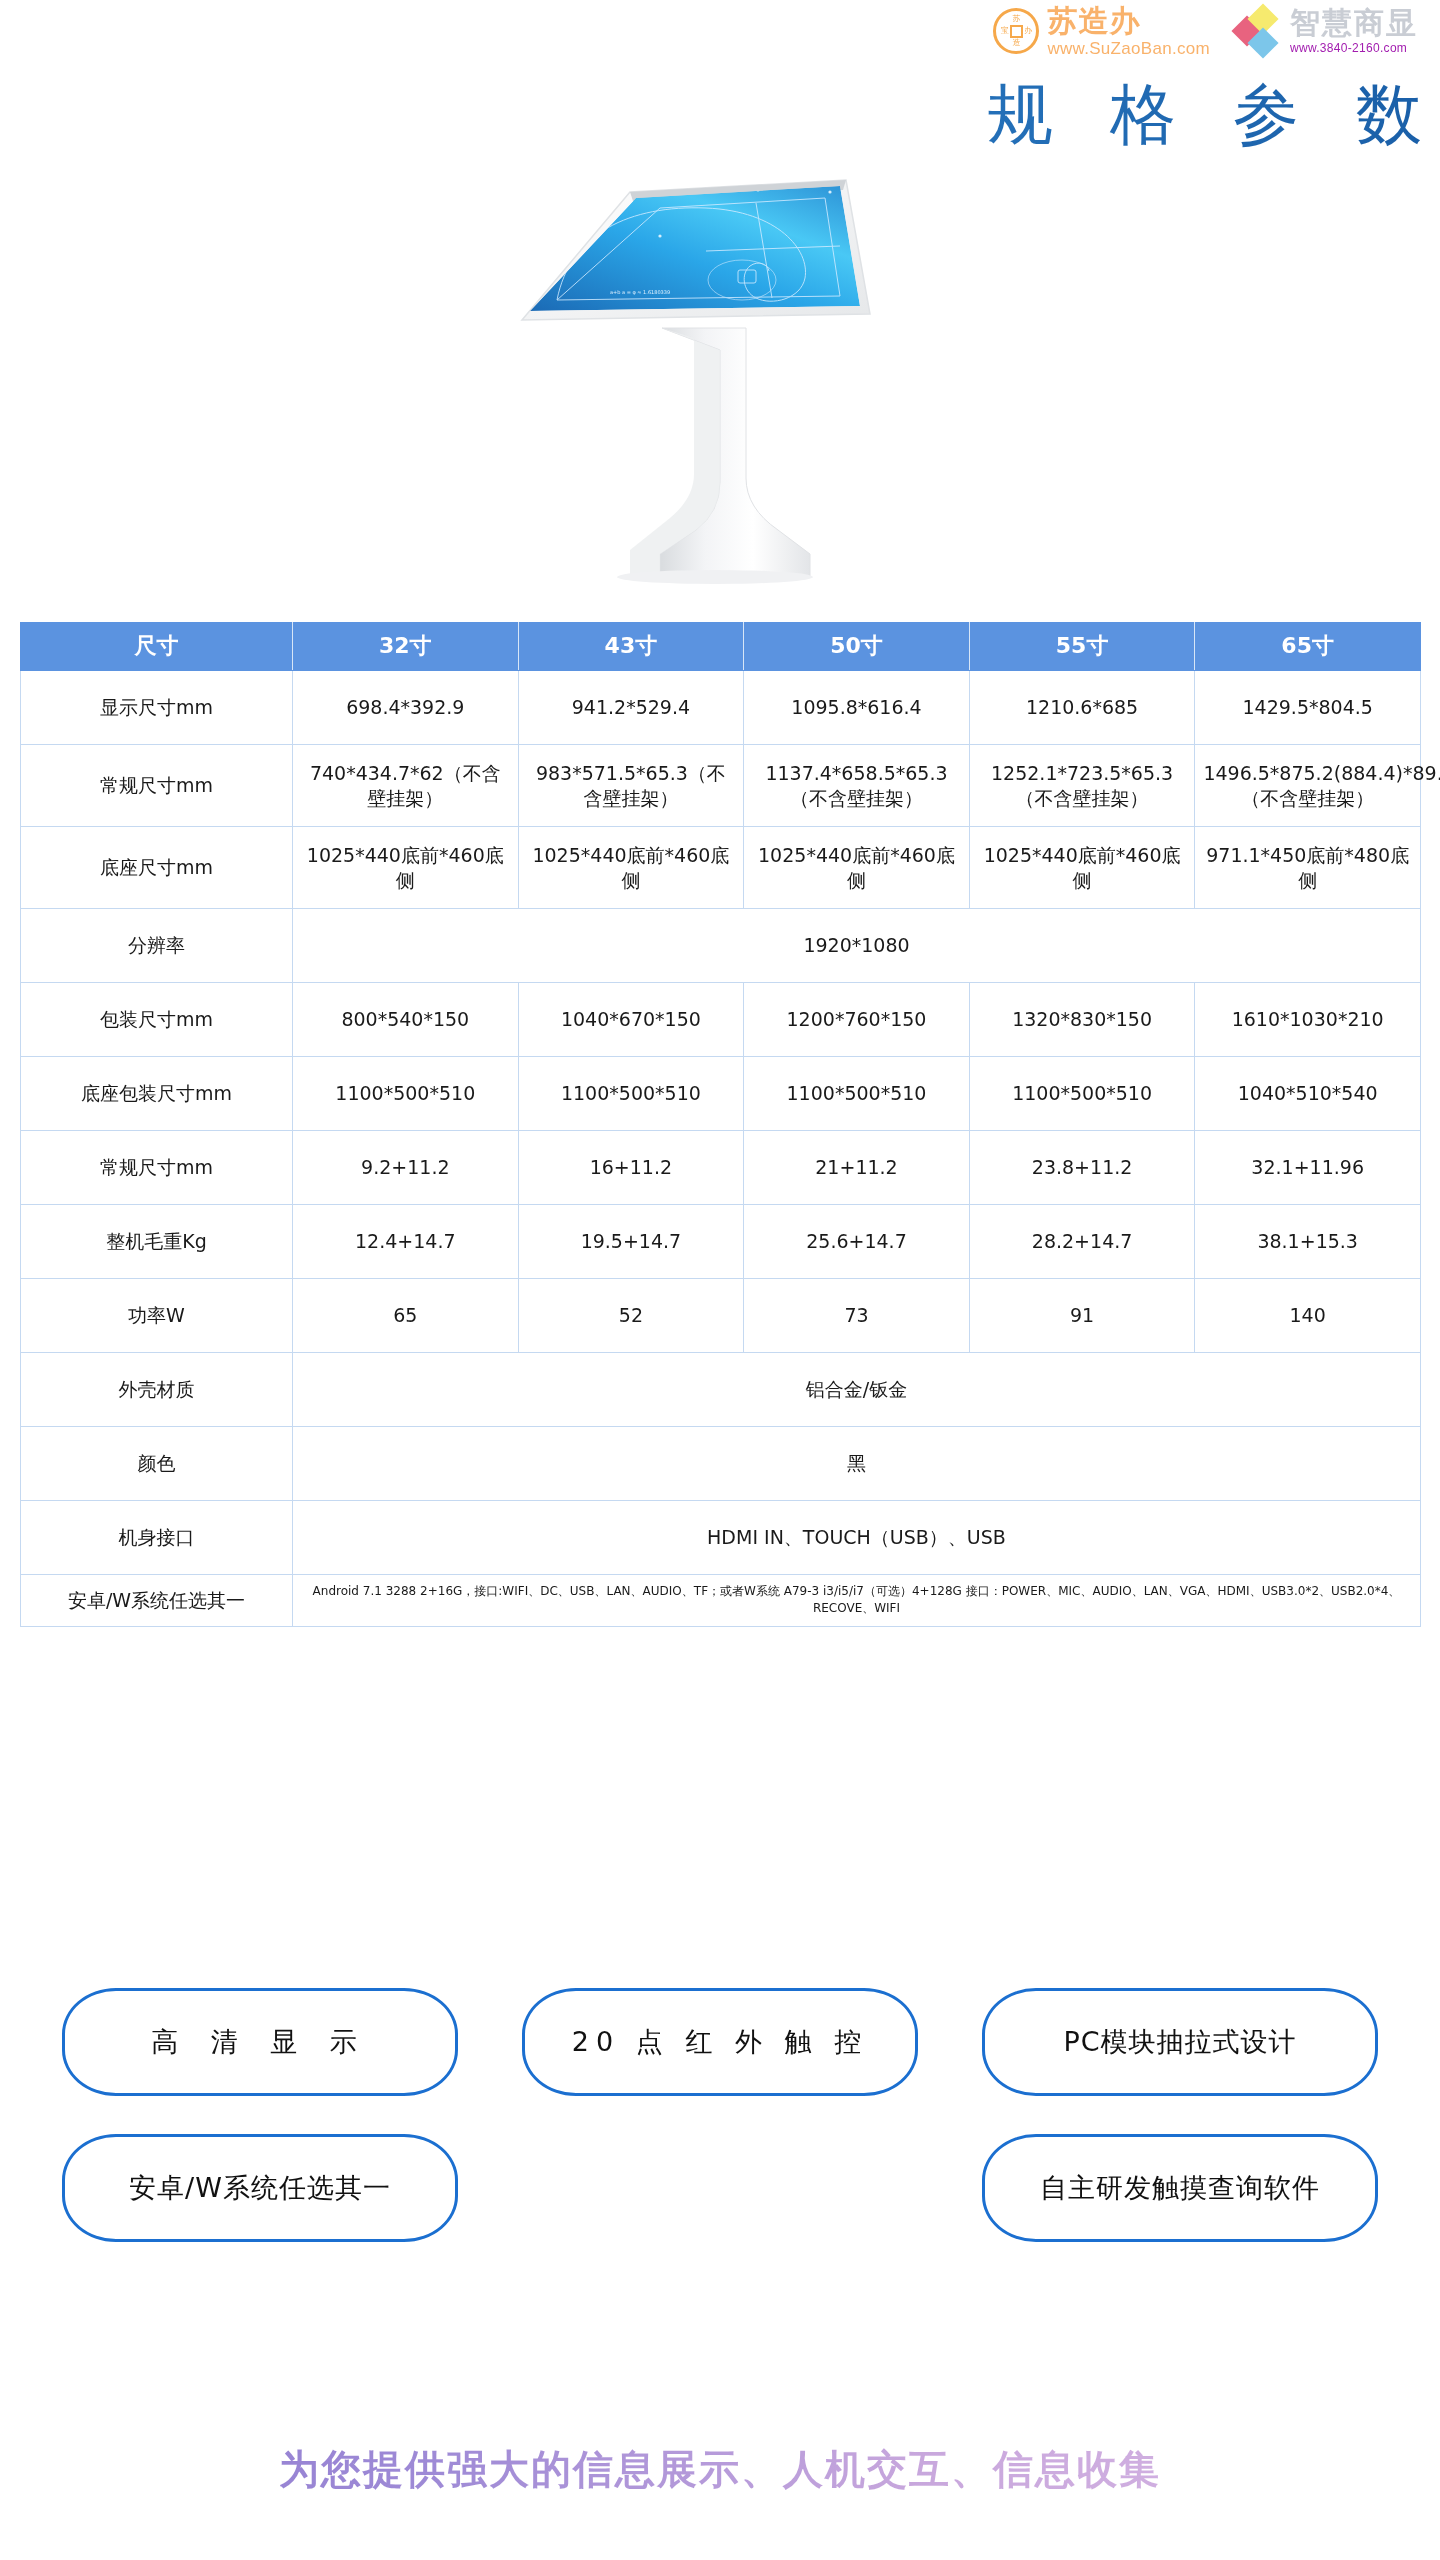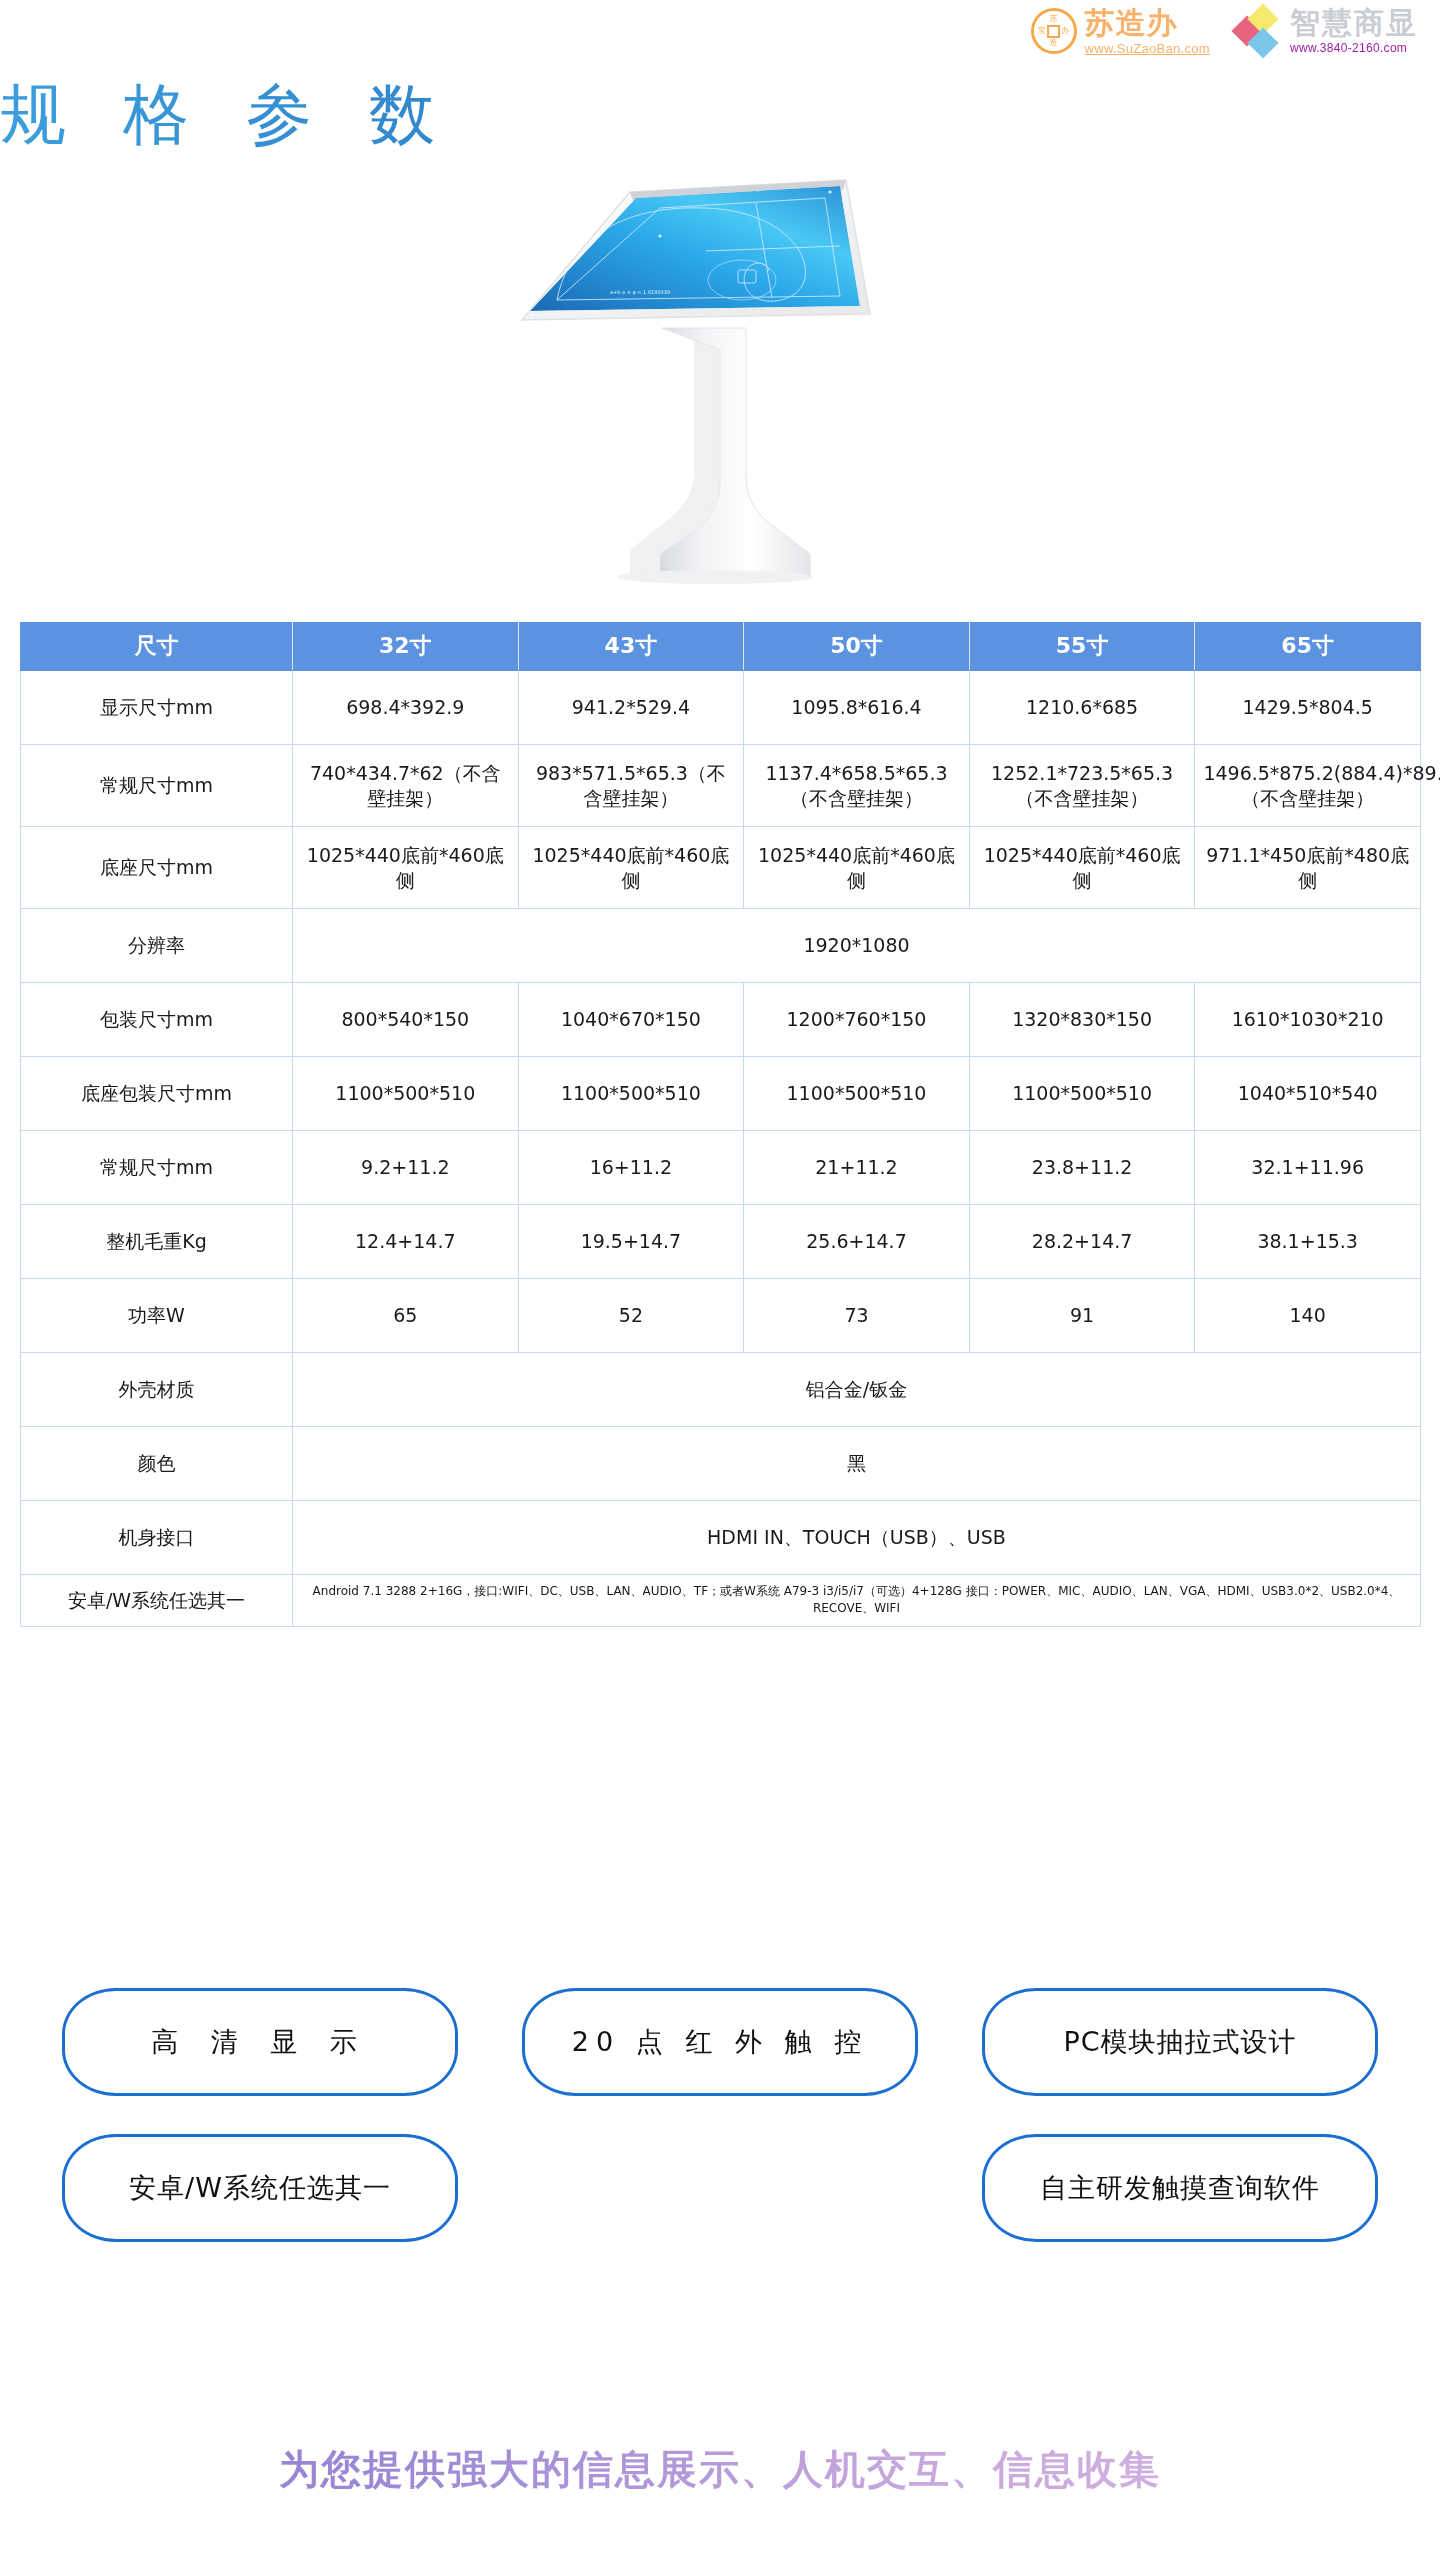--- a/index.html
+++ b/index.html
@@ -47,41 +47,41 @@
   .seal-inner i { font-style: normal; }
   .seal-box {
     grid-column: 2; grid-row: 2;
     width: 13px; height: 13px; border: 2px solid #f6a84a;
   }
   .brand-text { display: flex; flex-direction: column; line-height: 1; }
   .brand-cn {
     font-size: 30px; color: #f9b26b; font-weight: bold; letter-spacing: 1px;
     font-family: "DejaVu Sans", sans-serif;
   }
-  .brand-url { font-size: 13px; color: #f9b26b; margin-top: 4px; letter-spacing: 0.3px; text-decoration: underline; }
+  .brand-url { font-size: 17px; color: #f9b26b; margin-top: 4px; letter-spacing: 0.3px; }
 
   .diamond {
     position: relative; width: 46px; height: 46px; flex: none;
   }
   .diamond span { position: absolute; width: 22px; height: 22px; transform: rotate(45deg); }
   .d-pink   { background: #e8637f; left: 0;    top: 12px; }
   .d-yellow { background: #f6ea6e; left: 16px; top: 0px; }
   .d-cyan   { background: #7cc6ea; left: 16px; top: 24px; }
 
   .brand2-cn {
     font-size: 30px; color: #c9cdd4; font-weight: bold; letter-spacing: 2px;
     font-family: "DejaVu Sans", sans-serif;
   }
   .brand2-url { font-size: 12px; color: #a21caf; margin-top: 4px; letter-spacing: 0.3px; }
 
   
   .title {
     position: absolute;
     top: 70px; left: 0; width: 100%;
-    text-align: left;
+    text-align: right;
     font-size: 66px;
     letter-spacing: 18px;
     font-weight: normal;
     font-family: "DejaVu Sans", sans-serif;
     background: linear-gradient(90deg, #3c9ede 0%, #2b7cc4 45%, #1a5fa8 100%);
     -webkit-background-clip: text;
     background-clip: text;
     color: transparent;
     -webkit-text-fill-color: transparent;
   }

